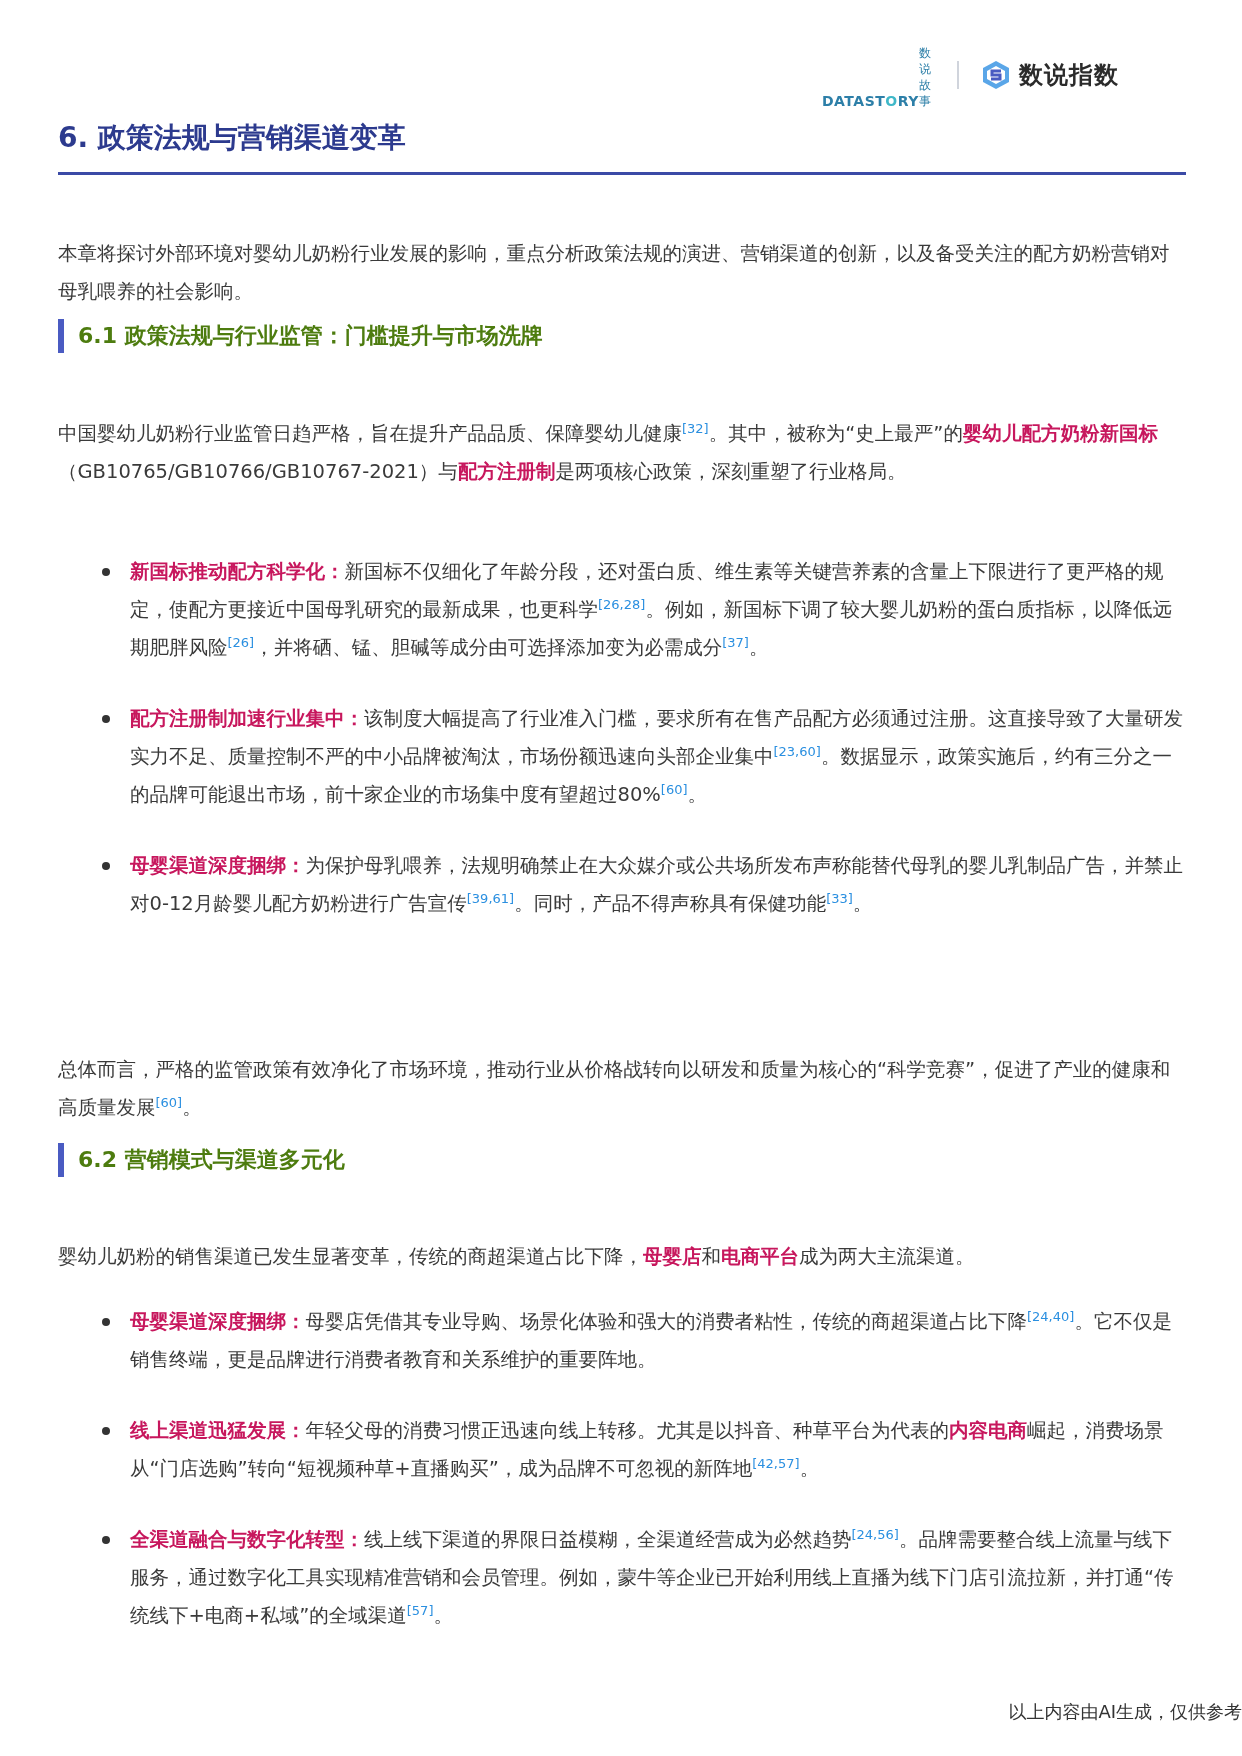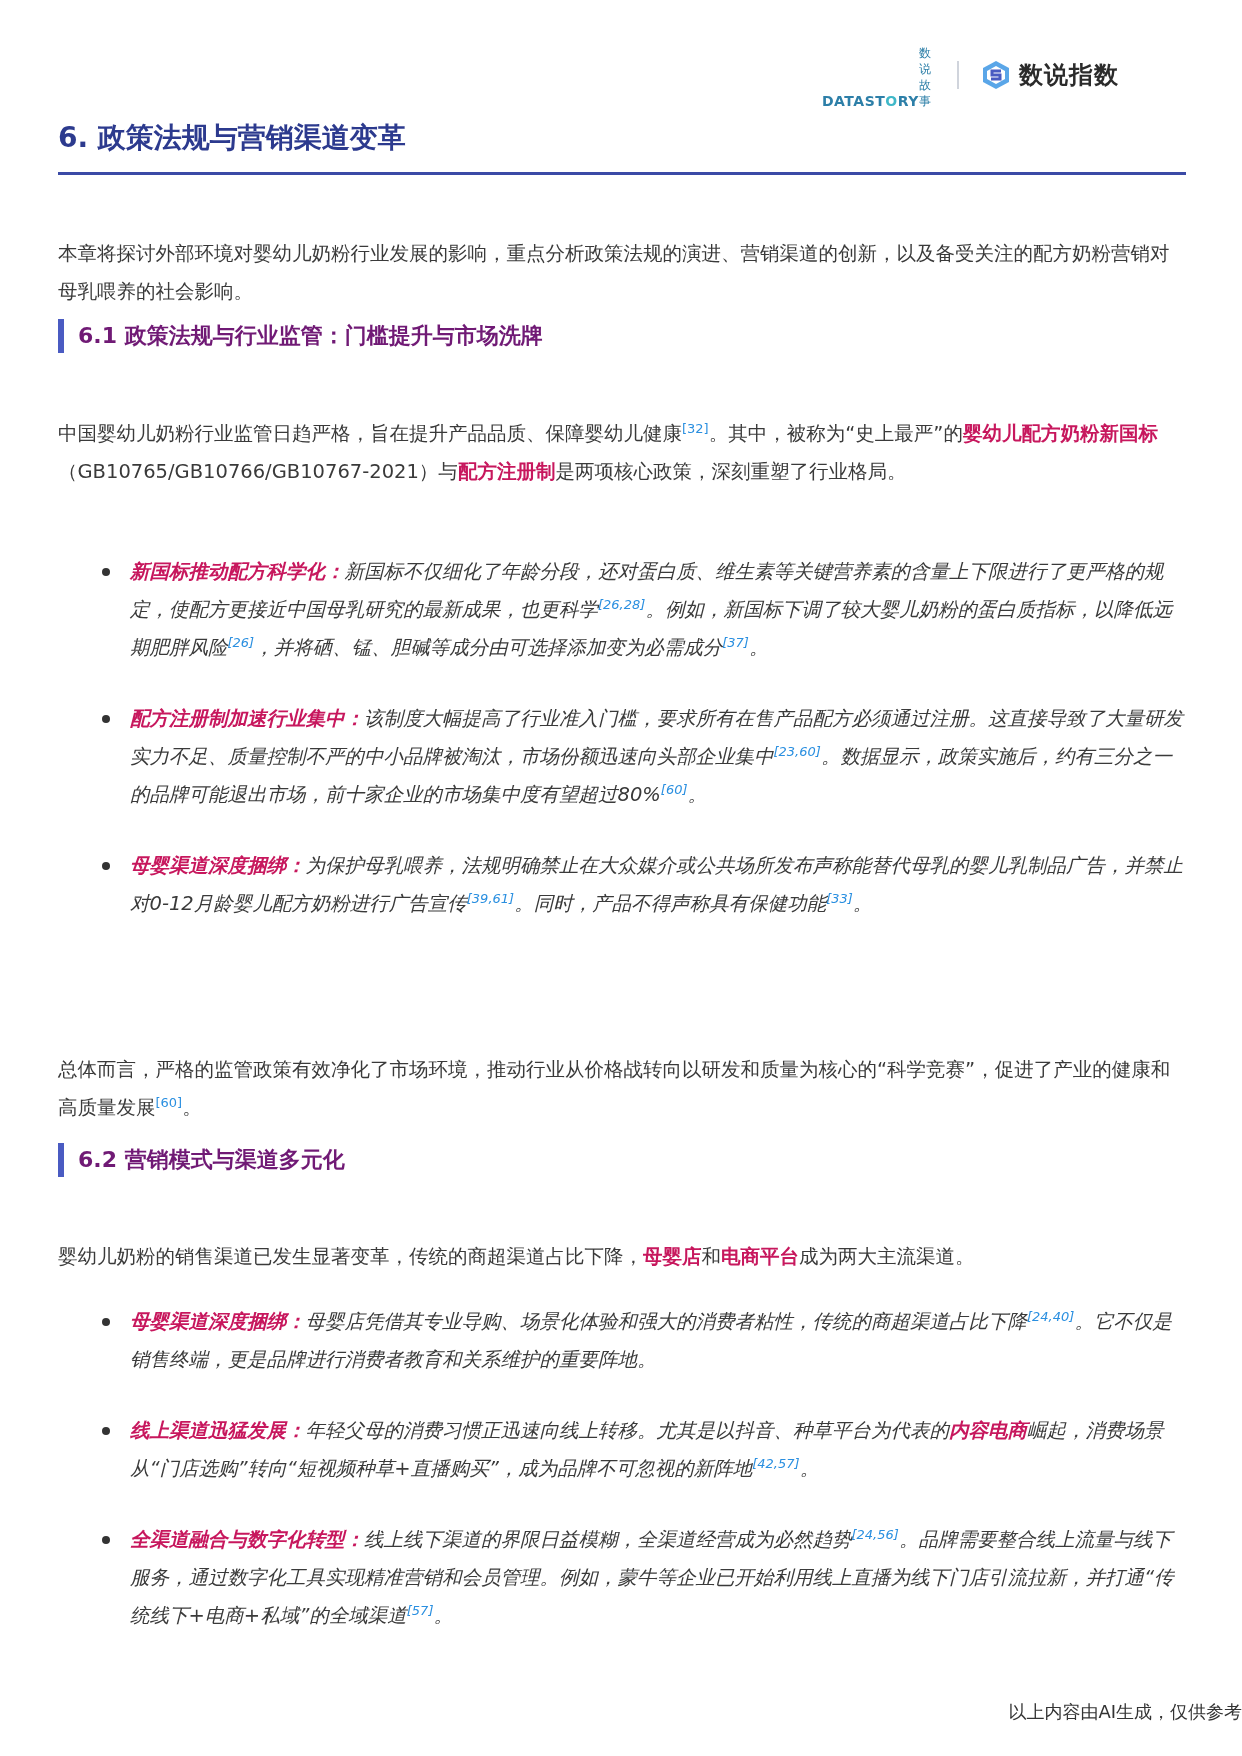--- a/index.html
+++ b/index.html
@@ -32,29 +32,29 @@
 
   p.body, .bullet-text {
     font-size: 19.5px; line-height: 38px; color: #3a3a3a; margin-top: 33px;
   }
   .intro { position: absolute; left: 58px; top: 202px; width: 1130px; }
 
   .section-head {
     position: absolute; left: 58px; height: 36px; display: flex; align-items: center;
   }
   .section-head .bar { width: 6px; height: 34px; background: #4a5bc2; margin-right: 14px; }
-  .section-head .txt { font-size: 22px; font-weight: bold; color: #701a75; }
+  .section-head .txt { font-size: 22px; font-weight: bold; color: #4d7c0f; }
 
   .para { position: absolute; left: 58px; width: 1130px; }
 
   .hl { color: #c7175d; font-weight: bold; }
   sup.ref { color: #2a8fe0; font-size: 13px; vertical-align: super; line-height: 0; }
 
   ul.bullets { position: absolute; left: 58px; width: 1130px; list-style: none; }
-  ul.bullets li { position: relative; padding-left: 72px; margin-bottom: 20px; font-style: italic; }
+  ul.bullets li { position: relative; padding-left: 72px; margin-bottom: 20px; }
   ul.bullets li::before {
     content: ""; position: absolute; left: 44px; top: 15px; width: 8px; height: 8px;
     border-radius: 50%; background: #333333;
   }
   .lead { color: #c7175d; font-weight: bold; }
 
   .footer { position: absolute; top: 1700px; left: 0; width: 1242px; text-align: right; font-size: 18px; color: #333333; }
 </style>
 </head>
 <body>

